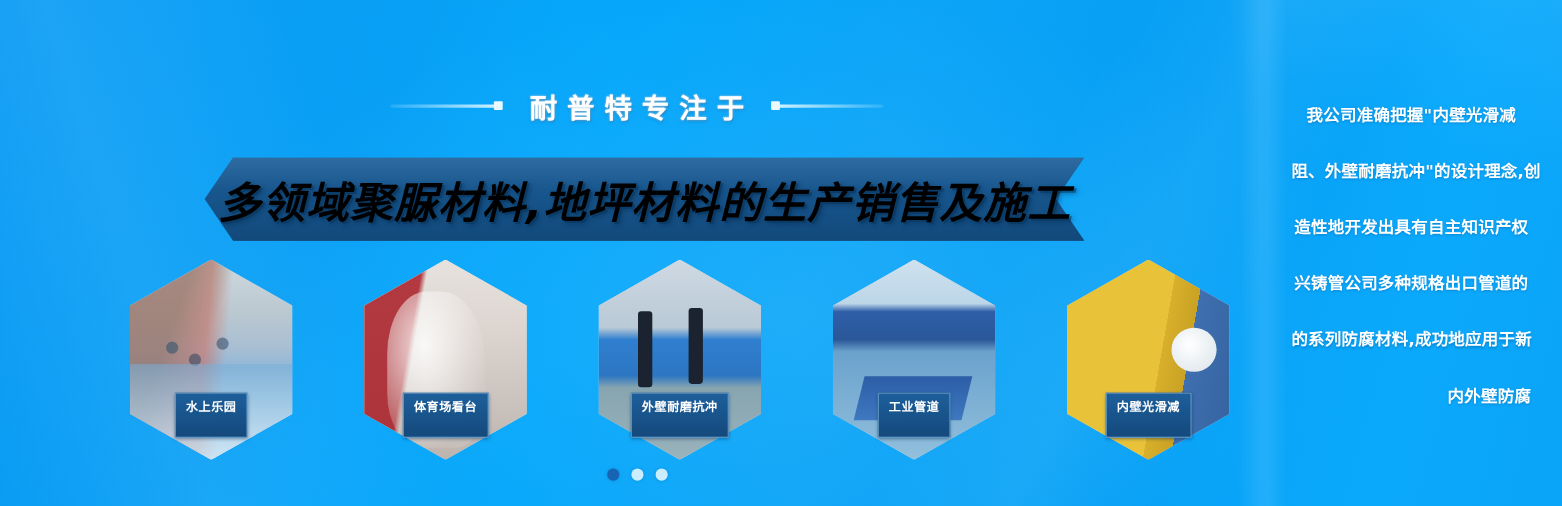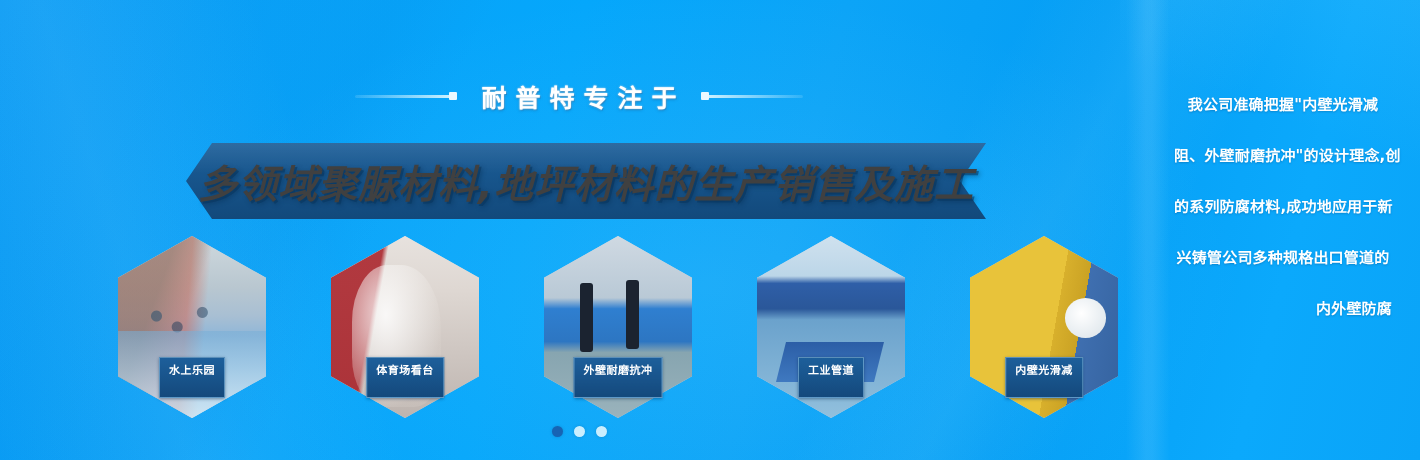--- a/index.html
+++ b/index.html
@@ -143,21 +143,21 @@
   .headline-text {
     position: absolute;
     inset: 0;
     display: flex;
     align-items: center;
     justify-content: center;
     font-family: "DejaVu Sans", "Liberation Sans", sans-serif;
     font-size: 39px;
     font-weight: bold;
     font-style: italic;
-    color: #404040;
+    color: #000000;
     letter-spacing: 1px;
     white-space: nowrap;
     text-shadow:
       2px 2px 0 rgba(8,52,92,0.55),
       3px 3px 5px rgba(4,40,74,0.45);
   }
 
   
   .hex-row {
     position: absolute;
@@ -374,18 +374,19 @@
 
   <div class="dots">
     <span class="dot active"></span>
     <span class="dot"></span>
     <span class="dot"></span>
   </div>
 
   <div class="desc-col">
     <div class="desc-line">我公司准确把握"内壁光滑减</div>
     <div class="desc-line">阻、外壁耐磨抗冲"的设计理念,创</div>
+    <div class="desc-line">造性地开发出具有自主知识产权</div>
+    <div class="desc-line">兴铸管公司多种规格出口管道的</div>
     <div class="desc-line">的系列防腐材料,成功地应用于新</div>
-    <div class="desc-line">兴铸管公司多种规格出口管道的</div>
     <div class="desc-line last">内外壁防腐</div>
   </div>
 
 </div>
 
 </body></html>

